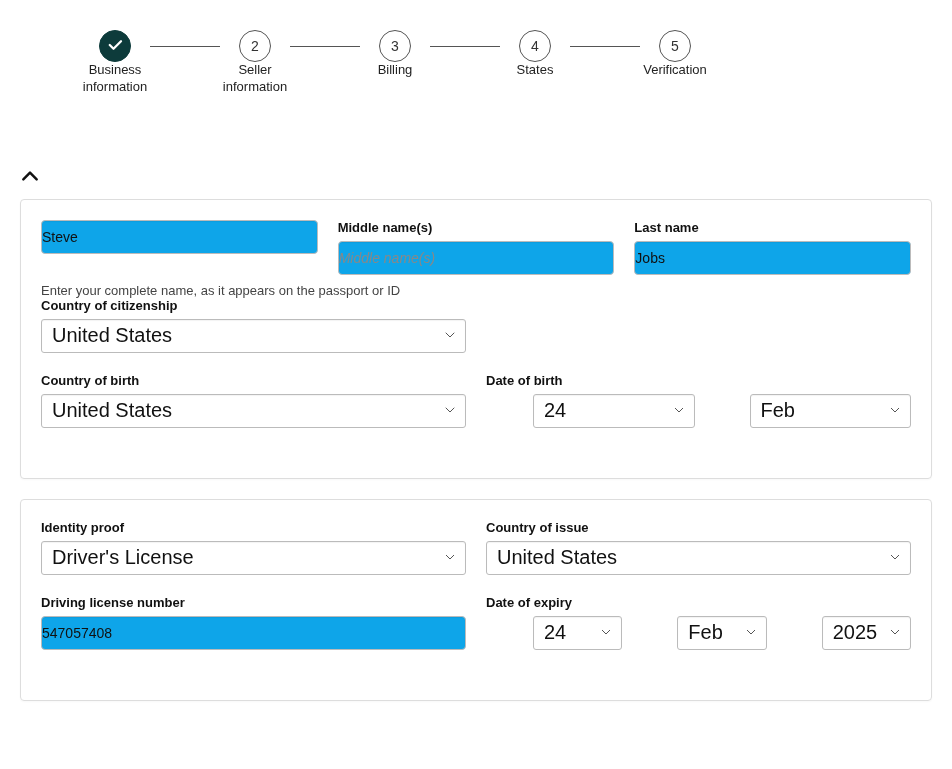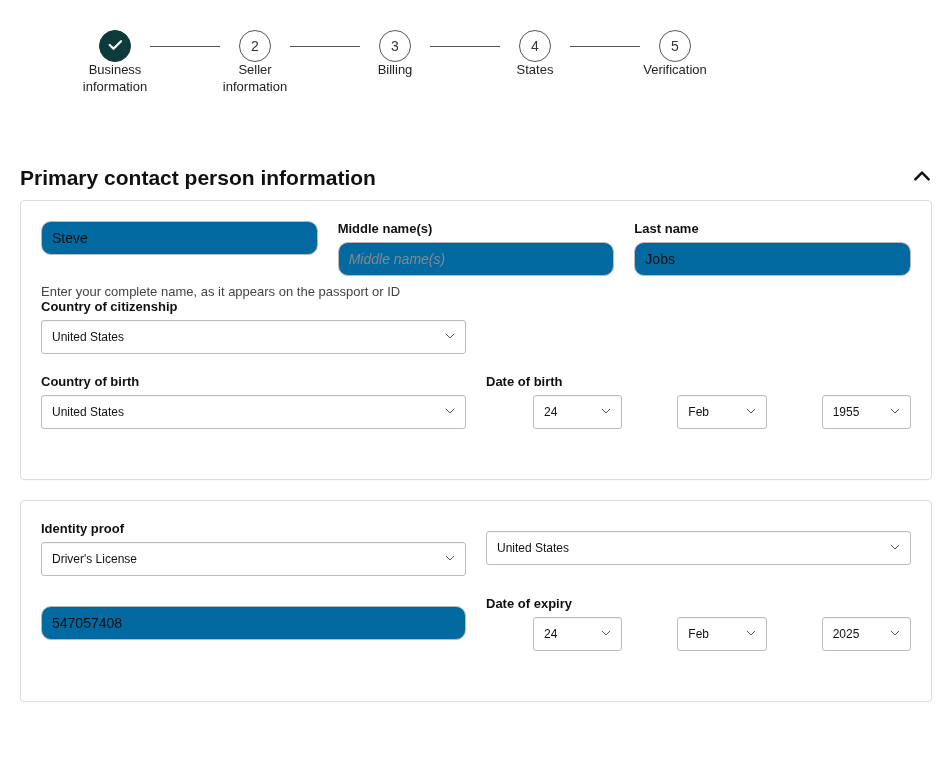--- a/index.html
+++ b/index.html
@@ -29,29 +29,29 @@
 
     .row { display: flex; gap: 20px; margin-bottom: 20px; }
     .row:last-child { margin-bottom: 0; }
     .field { display: flex; flex-direction: column; }
     .field.third { flex: 1; }
     .field.half { flex: 1; justify-content: center; }
 
     .field-label { font-size: 13px; font-weight: bold; color: #111; margin-bottom: 6px; }
 
     .text-input {
-      height: 34px; border: 1px solid #bbb; border-radius: 10px; padding: 0 10px;
-      font-size: 14px; color: #111; background: #0369a1; box-shadow: inset 0 1px 1px rgba(0,0,0,0.05);
+      height: 34px; border: 1px solid #bbb; border-radius: 4px; padding: 0 0;
+      font-size: 14px; color: #111; background: #0ea5e9; box-shadow: inset 0 1px 1px rgba(0,0,0,0.05);
     }
     .text-input::placeholder { color: #888; font-style: italic; }
 
     .select-wrap { position: relative; }
     .select-input {
       height: 34px; border: 1px solid #bbb; border-radius: 3px; padding: 0 10px;
-      font-size: 12px; color: #111; background: #fff; box-shadow: inset 0 1px 1px rgba(0,0,0,0.05);
+      font-size: 20px; color: #111; background: #fff; box-shadow: inset 0 1px 1px rgba(0,0,0,0.05);
       display: flex; align-items: center; width: 100%;
     }
     .select-chevron { position: absolute; right: 10px; top: 50%; transform: translateY(-50%); pointer-events: none; }
     .chevron-down-svg { width: 12px; height: 12px; }
 
     .hint { font-size: 13px; color: #444; margin-top: -12px; }
 
     .date-group { display: flex; gap: 8px; }
     .date-group .select-wrap { flex: 1; padding-left: 47px; }
   </style>
@@ -89,21 +89,20 @@
   </div>
   <div class="step-connector"></div>
 
   <div class="step">
     <div class="step-circle">5</div>
     <div class="step-label">Verification</div>
   </div>
 </div>
 
 <div class="section-header">
-  <div class="section-title">Primary contact person information</div>
   <div>
     <span>
       <svg class="chevron-up-svg" viewBox="0 0 24 24">
           <path d="M4 16l8-8 8 8" fill="none" stroke="#111" stroke-width="3" stroke-linecap="round" stroke-linejoin="round"></path>
         </svg>
     </span>
   </div>
 </div>
 
 <div class="card">
@@ -172,30 +171,20 @@
         <div class="select-wrap">
           <div class="select-input">
               <span>Feb</span>
             </div>
           <span class="select-chevron">
             <svg class="chevron-down-svg" viewBox="0 0 24 24">
                 <path d="M4 8l8 8 8-8" fill="none" stroke="#555" stroke-width="2"></path>
               </svg>
           </span>
         </div>
-        <div class="select-wrap">
-          <div class="select-input">
-              <span>1955</span>
-            </div>
-          <span class="select-chevron">
-            <svg class="chevron-down-svg" viewBox="0 0 24 24">
-                <path d="M4 8l8 8 8-8" fill="none" stroke="#555" stroke-width="2"></path>
-              </svg>
-          </span>
-        </div>
       </div>
     </div>
   </div>
 
 </div>
 
 <div class="card">
 
   <div class="row">
     <div class="field half">
@@ -205,35 +194,37 @@
             <span>Driver's License</span>
           </div>
         <span class="select-chevron">
           <svg class="chevron-down-svg" viewBox="0 0 24 24">
               <path d="M4 8l8 8 8-8" fill="none" stroke="#555" stroke-width="2"></path>
             </svg>
         </span>
       </div>
     </div>
     <div class="field half">
+      <label class="field-label">Country of issue</label>
       <div class="select-wrap">
         <div class="select-input">
             <span>United States</span>
           </div>
         <span class="select-chevron">
           <svg class="chevron-down-svg" viewBox="0 0 24 24">
               <path d="M4 8l8 8 8-8" fill="none" stroke="#555" stroke-width="2"></path>
             </svg>
         </span>
       </div>
     </div>
   </div>
 
   <div class="row" style="margin-bottom:30px;">
     <div class="field half">
+      <label class="field-label">Driving license number</label>
       <input class="text-input" type="text" value="547057408" style="">
     </div>
     <div class="field half">
       <label class="field-label">Date of expiry</label>
       <div class="date-group">
         <div class="select-wrap">
           <div class="select-input">
               <span>24</span>
             </div>
           <span class="select-chevron">

